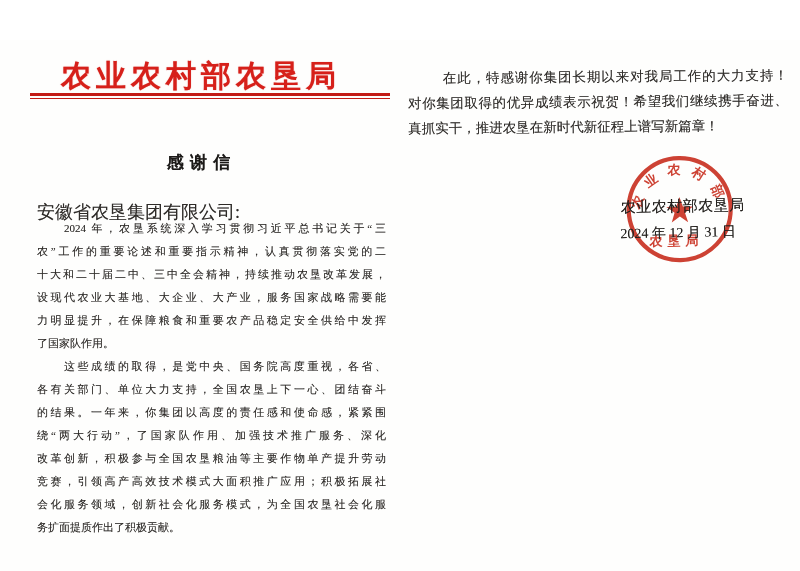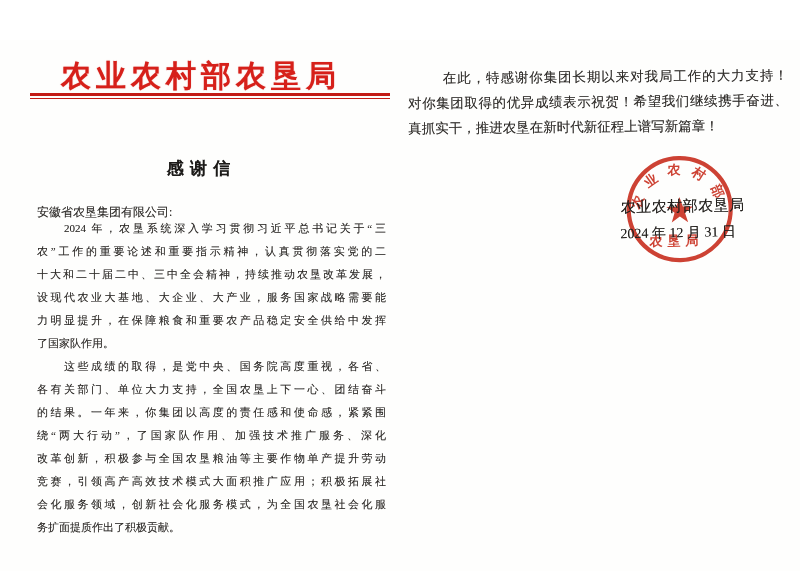--- a/index.html
+++ b/index.html
@@ -21,26 +21,26 @@
   }
   .hr2 { position:absolute; }
   .hr2 .a { height:3px; background:#c21b16; }
   .hr2 .b { height:1px; background:#c21b16; margin-top:2px; }
   #ruleTop { top:39px; left:0; width:360px; }
   #ruleBottom { top:544px; left:-8px; width:373px; }
   #ruleBottom .a { height:2.5px; }
   .fold-tick { position:absolute; left:168px; top:536px; width:2px; height:8px; background:#4a4a4a; }
 
   .title {
-    position:absolute; top:103px; left:-11px; width:100%; text-align:center;
+    position:absolute; top:97px; left:-11px; width:100%; text-align:center;
     font-size:17px; font-weight:bold; color:#1c1a18; letter-spacing:1px;
     text-shadow:0 0 .5px rgba(20,20,20,.55);
   }
   .salutation {
-    position:absolute; top:148px; left:7px; font-size:12px; line-height:20px;
+    position:absolute; top:148px; left:7px; font-size:18px; line-height:20px;
     text-shadow:0 0 .5px rgba(40,40,40,.4);
   }
   .bodycol {
     position:absolute; top:163px; left:7px; width:349px; font-size:11px;
     text-shadow:0 0 .5px rgba(40,40,40,.4);
   }
   .ln { line-height:23px; height:23px; overflow:hidden; text-align:justify; text-align-last:justify; }
   .ln.first { text-indent:27px; }
   .ln.last { text-align-last:left; }
 

